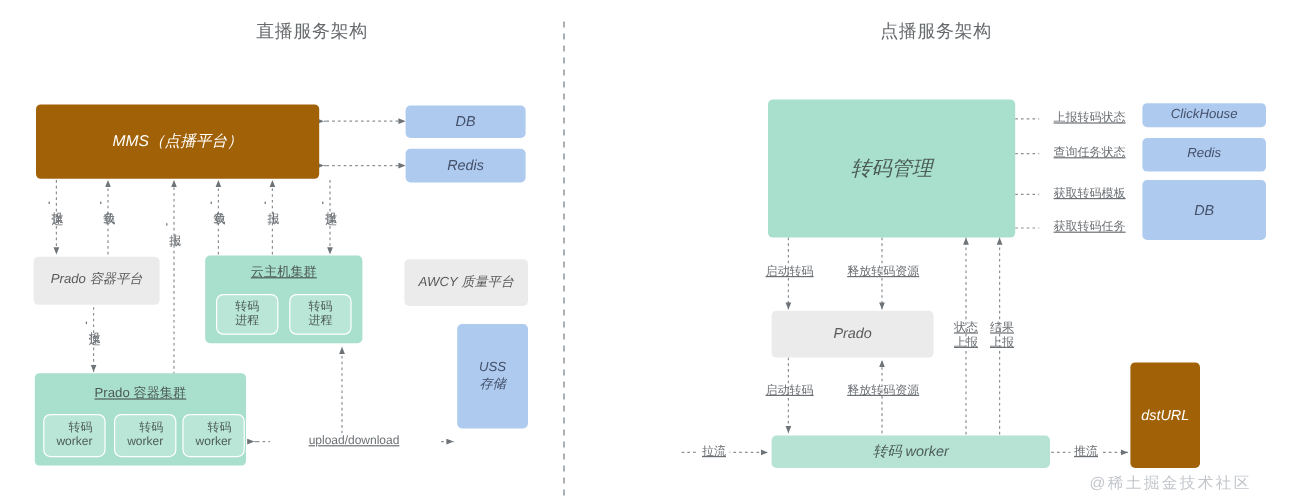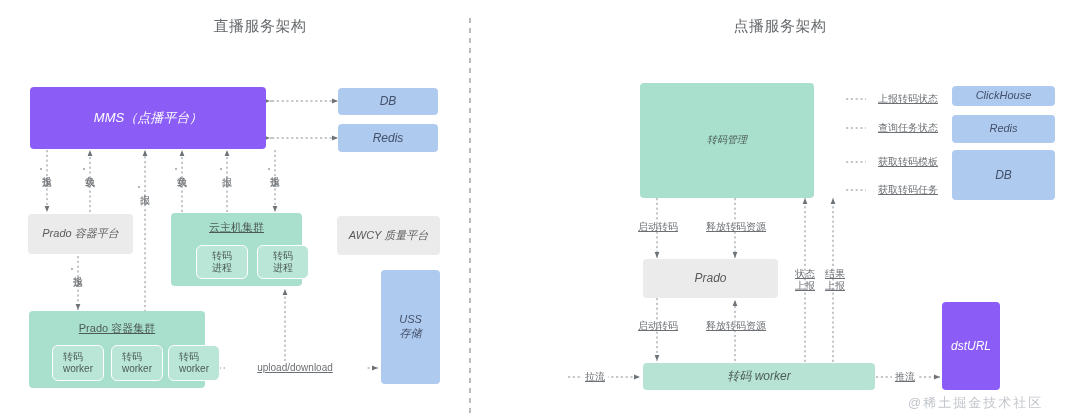--- a/index.html
+++ b/index.html
@@ -9,32 +9,31 @@
     color:#4a4a4a;
   }
   #stage{position:absolute;left:0;top:0;width:1080px;height:418px;}
   .node{
     position:absolute;box-sizing:border-box;
     display:flex;align-items:center;justify-content:center;
     text-align:center;line-height:1.25;
     border-radius:4px;
     font-style:italic;
   }
-  .navy{background:#8b5cf6;color:#ffffff;}
+  .navy{background:#a16207;color:#ffffff;}
   .mint{background:#a9e0cd;color:#4a5a56;}
   .mint-soft{background:#b6e3d4;color:#4d5b58;}
   .blue{background:#aecbef;color:#44506a;}
   .grey{background:#ebebeb;color:#5a5a5a;}
   .inner{
     position:absolute;box-sizing:border-box;
     display:flex;align-items:center;justify-content:center;
-    text-align:left;line-height:1.22;
+    text-align:right;line-height:1.22;
     border-radius:6px;background:#b9e6d6;border:1px solid #ffffff;
     color:#4d5b58;
-    margin-left:16px;
   }
   .title{
     position:absolute;text-align:center;color:#666a6d;
     font-size:15px;letter-spacing:.5px;
   }
   .lbl{
     position:absolute;color:#6c7074;font-size:10px;
     white-space:nowrap;line-height:1.15;text-align:center;text-decoration:underline;
   }
   .lbl.vert{
@@ -128,21 +127,21 @@
   <div class="lbl" style="left:171px;top:221px;width:131px;font-size:11px;color:#4d5b58;">云主机集群</div>
   <div class="inner" style="left:180px;top:245px;width:52px;height:34px;font-size:10px;
               white-space:pre-line;">转码
 进程</div>
   <div class="inner" style="left:241px;top:245px;width:52px;height:34px;font-size:10px;
               white-space:pre-line;">转码
 进程</div>
 
   <div class="node grey" style="left:337px;top:216px;width:103px;height:39px;font-size:11px;">AWCY 质量平台</div>
 
-  <div class="node blue" style="left:381px;top:270px;width:59px;height:114px;font-size:11px;
+  <div class="node blue" style="left:381px;top:270px;width:59px;height:87px;font-size:11px;
               white-space:pre-line;">USS
 存储</div>
 
   <div class="node mint" style="left:29px;top:311px;width:176px;height:77px;"></div>
   <div class="lbl" style="left:29px;top:322px;width:176px;font-size:11px;color:#4d5b58;">Prado 容器集群</div>
   <div class="inner" style="left:36px;top:345px;width:52px;height:36px;font-size:10px;
               white-space:pre-line;">转码
 worker</div>
   <div class="inner" style="left:95px;top:345px;width:52px;height:36px;font-size:10px;
               white-space:pre-line;">转码
@@ -155,21 +154,21 @@
   <div class="lbl vert" style="left:84px;top:168px;">负载</div>
   <div class="lbl vert" style="left:139px;top:186px;">上报</div>
   <div class="lbl vert" style="left:176px;top:168px;">负载</div>
   <div class="lbl vert" style="left:221px;top:168px;">上报</div>
   <div class="lbl vert" style="left:269px;top:168px;">投递</div>
   <div class="lbl vert" style="left:72px;top:268px;">投递</div>
 
   <div class="lbl" style="left:225px;top:361px;width:140px;font-size:10px;
               background:#ffffff;padding:1px 0;">upload/download</div>
 
-  <div class="node mint" style="left:640px;top:83px;width:174px;height:115px;font-size:10px;">转码管理</div>
+  <div class="node mint" style="left:640px;top:83px;width:206px;height:115px;font-size:17px;">转码管理</div>
 
   <div class="node blue" style="left:952px;top:86px;width:103px;height:20px;font-size:11px;">ClickHouse</div>
 
   <div class="node blue" style="left:952px;top:115px;width:103px;height:28px;font-size:11px;">Redis</div>
 
   <div class="node blue" style="left:952px;top:150px;width:103px;height:50px;font-size:12px;">DB</div>
 
   <div class="node grey" style="left:643px;top:259px;width:135px;height:39px;font-size:12px;">Prado</div>
 
 

